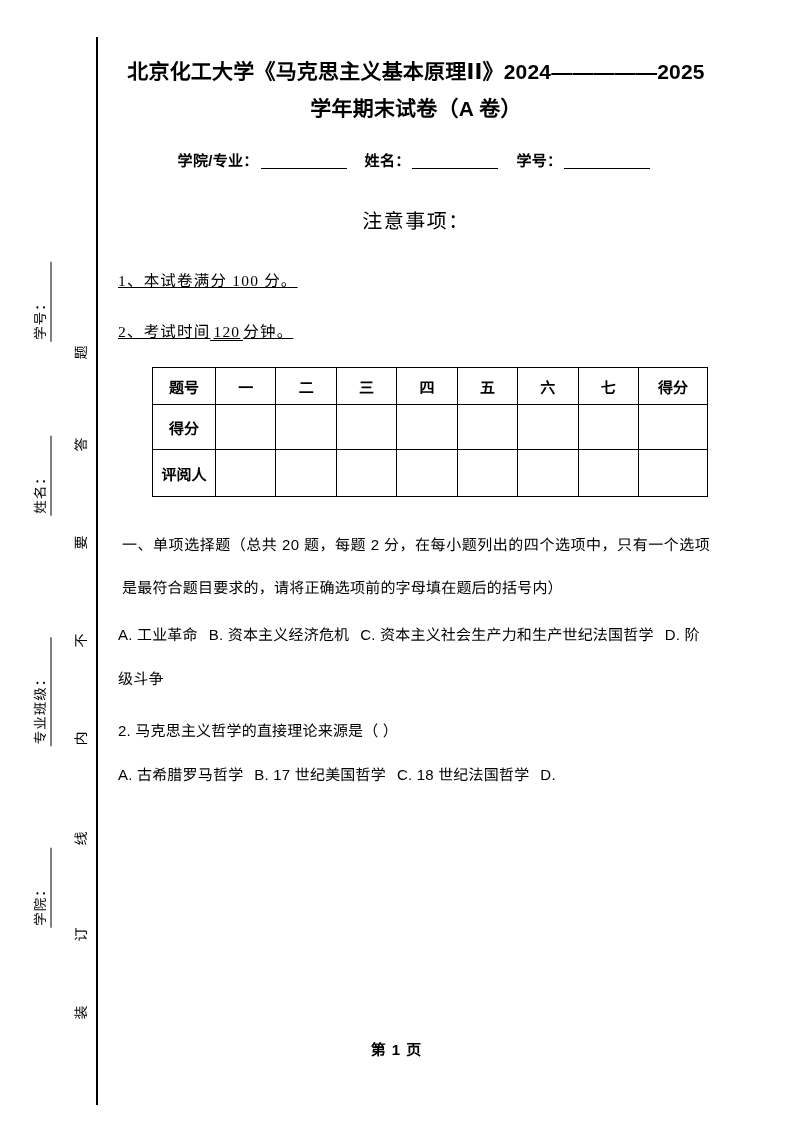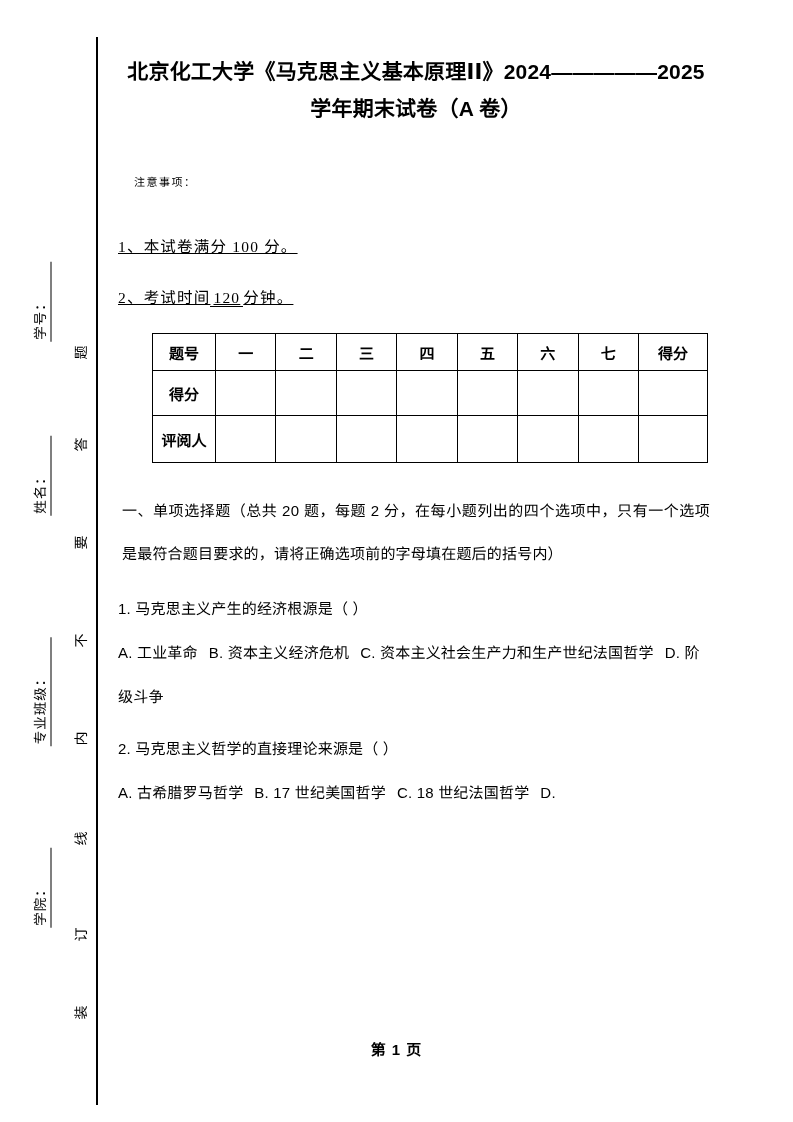--- a/index.html
+++ b/index.html
@@ -94,24 +94,25 @@
   .idline .blank {
     display: inline-block;
     border-bottom: 1.5px solid #000;
     width: 86px;
     vertical-align: -3px;
     margin: 0 4px 0 2px;
   }
   .idline .gap { display: inline-block; width: 14px; }
 
   .notes-head {
-    margin: 16px;
+    margin: 5px;
     padding-top: 30px;
-    font-size: 11px;
+    font-size: 20px;
     letter-spacing: 1.5px;
+    text-align: center;
   }
   .note {
     margin: 0;
     padding-top: 29px;
     font-size: 15.5px;
     letter-spacing: 1.2px;
     text-decoration: underline;
   }
   .note .u {
     border-bottom: 1.2px solid #000;
@@ -214,20 +215,23 @@
     <div class="vtext seal" style="top:1012px;">装</div>
   </div>
 
   <div class="content">
 
     <h1 class="doc-title">
       <span>北京化工大学《马克思主义基本原理ⅠⅠ》2024—————2025</span>
       <span>学年期末试卷（A 卷）</span>
     </h1>
 
+    <div class="idline">
+      <span>学院/专业：</span><span class="blank"></span><span class="gap"></span><span>姓名：</span><span class="blank"></span><span class="gap"></span><span>学号：</span><span class="blank"></span>
+    </div>
 
     <p class="notes-head">注意事项：</p>
 
     <p class="note">1、本试卷满分 100 分。</p>
 
     <p class="note"><span>2、考试时间</span><span class="u">120</span><span>分钟。</span></p>
 
     <div class="score-table-wrap">
       <table class="score-table">
         <tbody>
@@ -263,21 +267,20 @@
             <td></td>
             <td></td>
             <td class="wide"></td>
           </tr>
         </tbody>
       </table>
     </div>
 
     <p class="section-intro">一、单项选择题（总共 20 题，每题 2 分，在每小题列出的四个选项中，只有一个选项是最符合题目要求的，请将正确选项前的字母填在题后的括号内）</p>
 
-    <p class="q">1. 马克思主义产生的经济根源是（  ）</p>
     <p class="opts"><span>A. 工业革命</span><span class="sp"></span><span>B. 资本主义经济危机</span><span class="sp"></span><span>C. 资本主义社会生产力和生产</span><span>世纪法国哲学</span><span class="sp"></span><span>D. 阶级斗争</span></p>
 
     <p class="q">2. 马克思主义哲学的直接理论来源是（  ）</p>
     <p class="opts"><span>A. 古希腊罗马哲学</span><span class="sp"></span><span>B. 17 世纪美国哲学</span><span class="sp"></span><span>C. 18 世纪法国哲学</span><span class="sp"></span><span>D.</span></p>
 
   </div>
 
   <div class="footer">第 1 页</div>
 
 </div>

